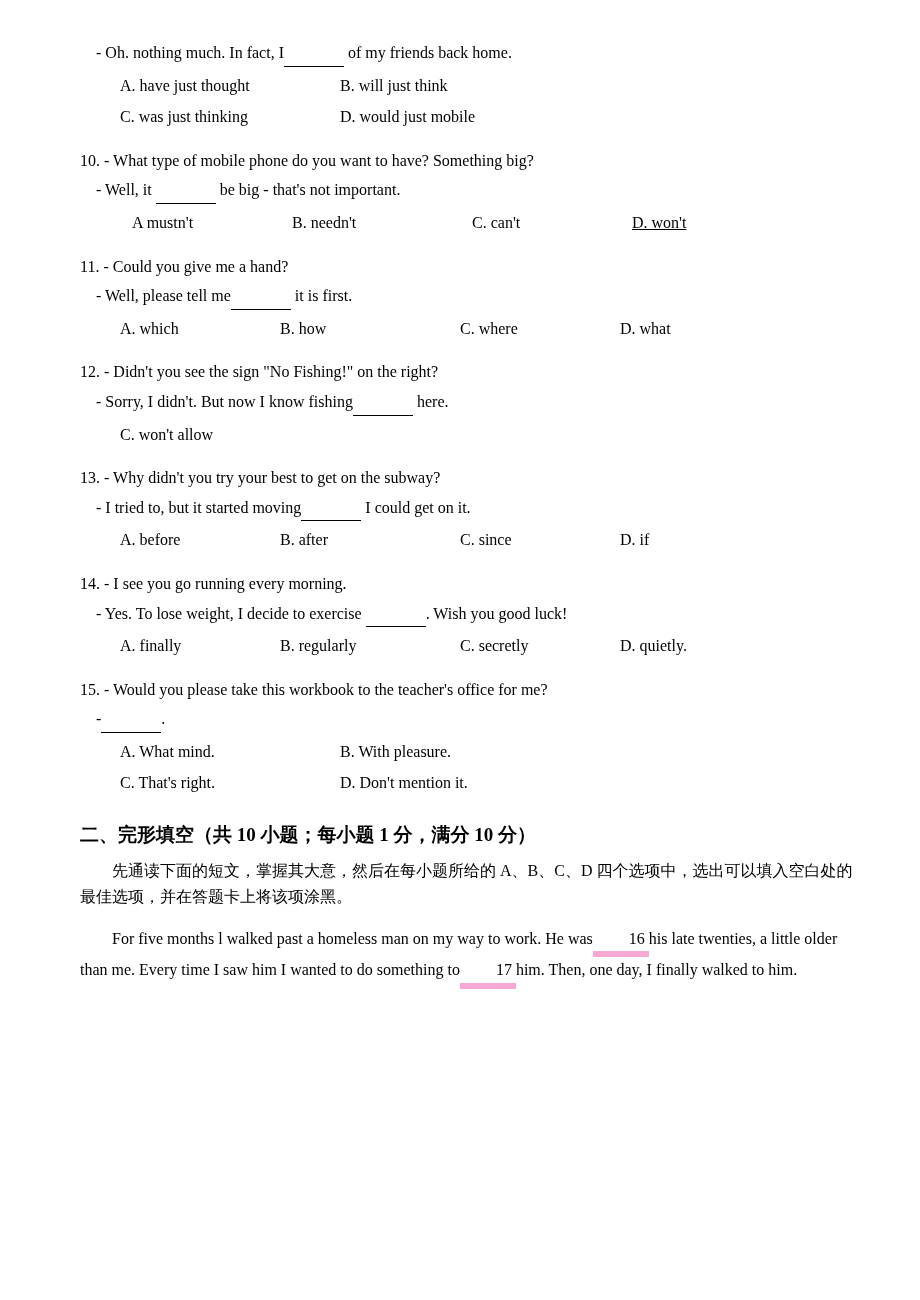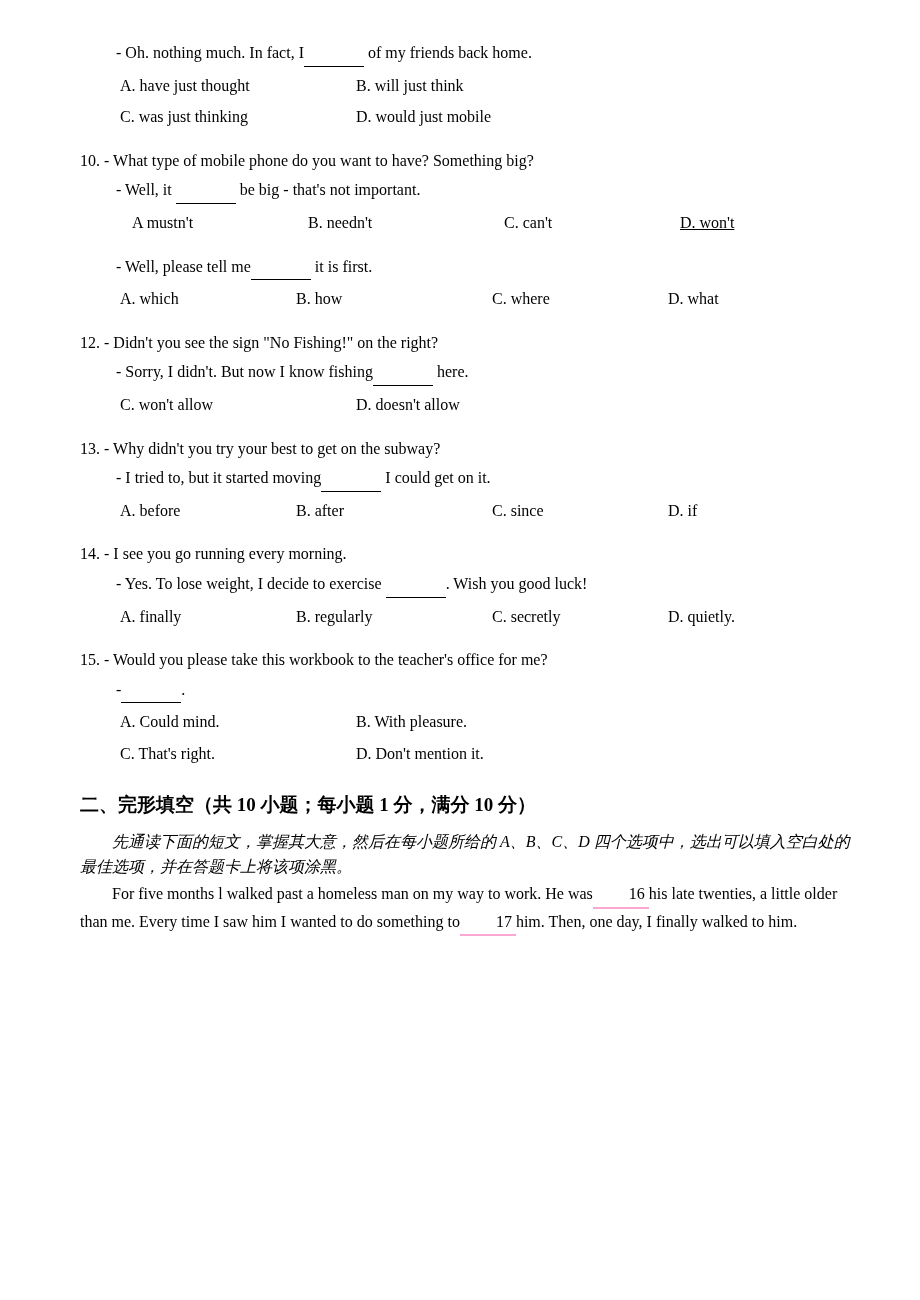--- a/index.html
+++ b/index.html
@@ -17,59 +17,58 @@
       padding: 40px 60px 40px 80px;
       line-height: 1.6;
     }
     .question-block {
       margin-bottom: 18px;
     }
     .question-text {
       margin-bottom: 4px;
     }
     .sub-text {
-      margin-left: 36px;
+      margin-left: 16px;
       margin-bottom: 4px;
     }
     .options-row {
       display: flex;
       flex-direction: row;
       margin-left: 40px;
       margin-top: 6px;
       margin-bottom: 4px;
-      gap: 16px;
+      gap: 0;
     }
     .option {
       min-width: 220px;
       display: inline-block;
     }
     .blank {
       display: inline-block;
       border-bottom: 1px solid #000;
       min-width: 60px;
       text-align: center;
     }
     .section-header {
       font-weight: bold;
       font-size: 19px;
       margin-top: 24px;
       margin-bottom: 8px;
     }
     .section-intro {
       text-indent: 2em;
-      margin-bottom: 1px;
-      font-style: italic;
+      margin-bottom: 16px;
     }
     .passage-text {
       text-indent: 2em;
       margin-bottom: 8px;
     }
     .underline-blank {
       display: inline-block;
-      border-bottom: 2px solid #f9a8d4;
+      border-bottom: 6px solid #f9a8d4;
       min-width: 50px;
       text-align: center;
       padding: 0 4px;
     }
   </style>
 </head>
 <body>
 
 <div class="question-block">
   <div class="sub-text">
@@ -94,41 +93,43 @@
   </div>
   <div class="options-row">
     <span style="min-width:160px;margin-left:12px;">A mustn't</span>
     <span style="min-width:180px;">B. needn't</span>
     <span style="min-width:160px;">C. can't</span>
     <span style="min-width:160px;text-decoration:underline;">D. won't</span>
   </div>
 </div>
 
 <div class="question-block">
+  <div class="question-text">
+    11. - Could you give me a hand?
+  </div>
   <div class="sub-text">
     - Well, please tell me<span class="blank">&nbsp;&nbsp;&nbsp;&nbsp;&nbsp;&nbsp;</span> it is first.
   </div>
   <div class="options-row">
     <span style="min-width:160px;">A. which</span>
     <span style="min-width:180px;">B. how</span>
     <span style="min-width:160px;">C. where</span>
     <span style="min-width:160px;">D. what</span>
   </div>
 </div>
 
 <div class="question-block">
   <div class="question-text">
     12. - Didn't you see the sign "No Fishing!" on the right?
   </div>
   <div class="sub-text">
     - Sorry, I didn't. But now I know fishing<span class="blank">&nbsp;&nbsp;&nbsp;&nbsp;&nbsp;&nbsp;</span> here.
   </div>
   <div class="options-row">
     <span class="option">C. won't allow</span>
-    <span class="option">D. doesn't allow</span>
   </div>
 </div>
 
 <div class="question-block">
   <div class="question-text">
     13. - Why didn't you try your best to get on the subway?
   </div>
   <div class="sub-text">
     - I tried to, but it started moving<span class="blank">&nbsp;&nbsp;&nbsp;&nbsp;&nbsp;&nbsp;</span> I could get on it.
   </div>
@@ -156,21 +157,21 @@
 </div>
 
 <div class="question-block">
   <div class="question-text">
     15. - Would you please take this workbook to the teacher's office for me?
   </div>
   <div class="sub-text">
     -<span class="blank">&nbsp;&nbsp;&nbsp;&nbsp;&nbsp;&nbsp;</span>.
   </div>
   <div class="options-row">
-    <span class="option">A. Could mind.</span>
+    <span class="option">A. What mind.</span>
     <span class="option">B. With pleasure.</span>
   </div>
   <div class="options-row">
     <span class="option">C. That's right.</span>
     <span class="option">D. Don't mention it.</span>
   </div>
 </div>
 
 <div class="section-header">二、完形填空（共 10 小题；每小题 1 分，满分 10 分）</div>
 

